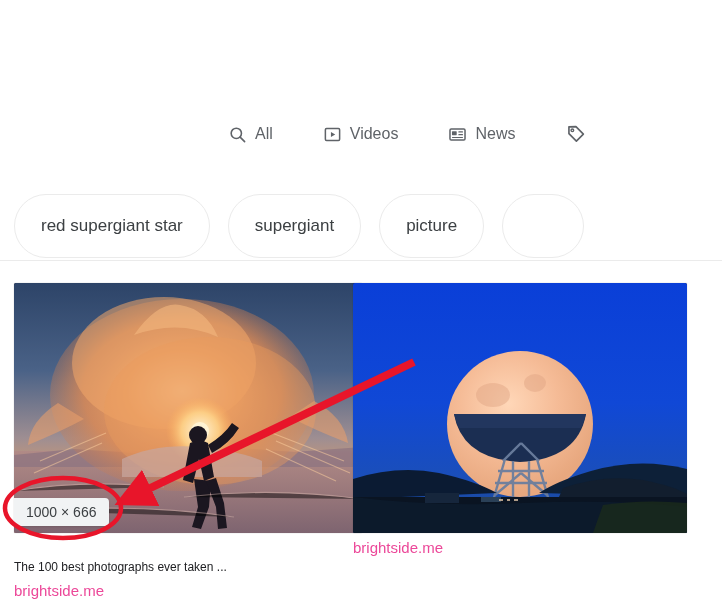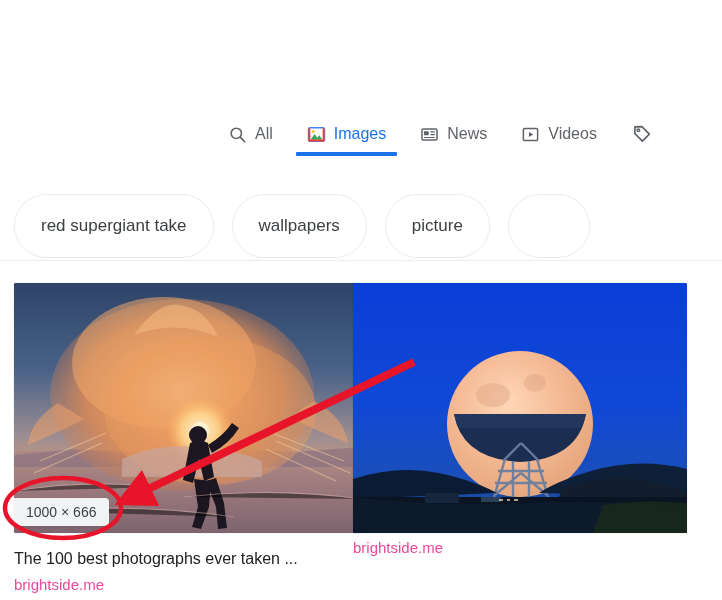--- a/index.html
+++ b/index.html
@@ -35,21 +35,21 @@
     font-size: 19px; color: #202124;
     font-family: "Liberation Sans", sans-serif;
     white-space: nowrap;
   }
 
   
   .tabbar {
     position: absolute; left: 0; top: 104px;
     width: 722px; height: 53px;
   }
-  .tabs { position: absolute; left: 228px; top: 0; display: flex; align-items: flex-start; }
+  .tabs { position: absolute; left: 228px; top: 0; display: flex; align-items: flex-start; gap: 16px; }
   .tab {
     display: flex; align-items: center; gap: 8px;
     height: 52px; padding: 0 0 0 0;
     margin-right: 34px;
     color: #5f6368; font-size: 16px;
     cursor: pointer; position: relative;
     padding-top: 8px;
   }
   .tab .tlabel { line-height: 1; }
   .tab.active { color: #1a73e8; }
@@ -99,22 +99,22 @@
   .card.second { width: 334px; }
 
   .sizebadge {
     position: absolute; left: -8px; bottom: 7px;
     background: #f1f3f4; color: #3c4043;
     font-size: 14px; padding: 6px 13px 6px 20px;
     border-radius: 4px;
     box-shadow: 0 1px 2px rgba(0,0,0,0.12);
   }
   .caption {
-    margin-top: 16px;
-    font-size: 16px; color: #202124;
+    margin-top: 27px;
+    font-size: 12px; color: #202124;
     line-height: 1.3; white-space: nowrap;
     overflow: hidden; text-overflow: ellipsis;
   }
   .source {
     margin-top: 6px;
     font-size: 15px; color: #ec4899;
   }
 
   
   .anno { position: absolute; left: 0; top: 0; width: 722px; height: 600px; pointer-events: none; }
@@ -131,79 +131,64 @@
       <div class="tab">
         <span class="icon">
           <svg width="19" height="19" viewBox="0 0 24 24" fill="none" stroke="#5f6368" stroke-width="2">
             <circle cx="10.5" cy="10.5" r="6.5"></circle>
             <line x1="15.3" y1="15.3" x2="21" y2="21" stroke-linecap="round"></line>
           </svg>
         </span>
         <span class="tlabel">All</span>
       </div>
 
-      <div class="tab active">
+
+      <div class="tab">
         <span class="icon">
           <svg width="19" height="19" viewBox="0 0 24 24">
-            <rect x="2" y="3.5" width="20" height="17" rx="2" fill="none" stroke="#4285F4" stroke-width="2"></rect>
-            <path d="M4.5 18.5 L9.5 11.5 L13 16 L15.5 13 L19.5 18.5 Z" fill="#34A853"></path>
-            <path d="M2.8 19.6 L21.2 19.6" stroke="#EA4335" stroke-width="2.6" stroke-linecap="round"></path>
-            <path d="M2.8 4.4 L21.2 4.4" stroke="#EA4335" stroke-width="2.6" stroke-linecap="round" opacity="0"></path>
-            <circle cx="8" cy="8.3" r="1.7" fill="#FBBC05"></circle>
-            <path d="M3 4.6 L3 19.4" stroke="#EA4335" stroke-width="2.4" stroke-linecap="round"></path>
-            <path d="M21 4.6 L21 19.4" stroke="#EA4335" stroke-width="2.4" stroke-linecap="round"></path>
+            <rect x="3" y="4.5" width="18" height="15" rx="1.5" fill="none" stroke="#5f6368" stroke-width="1.9"></rect>
+            <path d="M10 8.8 L15.5 12 L10 15.2 Z" fill="#5f6368"></path>
           </svg>
         </span>
-        <span class="tlabel">Images</span>
-        <span class="underline"></span>
+        <span class="tlabel">Videos</span>
       </div>
 
       <div class="tab">
         <span class="icon">
           <svg width="19" height="19" viewBox="0 0 24 24">
             <rect x="2.5" y="5" width="19" height="14" rx="1.6" fill="none" stroke="#5f6368" stroke-width="1.9"></rect>
             <rect x="5" y="8" width="6" height="5" rx="0.6" fill="#5f6368"></rect>
             <rect x="13" y="8" width="6" height="1.5" rx="0.7" fill="#5f6368"></rect>
             <rect x="13" y="11.5" width="6" height="1.5" rx="0.7" fill="#5f6368"></rect>
             <rect x="5" y="15" width="14" height="1.5" rx="0.7" fill="#5f6368"></rect>
           </svg>
         </span>
         <span class="tlabel">News</span>
       </div>
 
       <div class="tab">
         <span class="icon">
-          <svg width="19" height="19" viewBox="0 0 24 24">
-            <rect x="3" y="4.5" width="18" height="15" rx="1.5" fill="none" stroke="#5f6368" stroke-width="1.9"></rect>
-            <path d="M10 8.8 L15.5 12 L10 15.2 Z" fill="#5f6368"></path>
-          </svg>
-        </span>
-        <span class="tlabel">Videos</span>
-      </div>
-
-      <div class="tab">
-        <span class="icon">
           <svg width="21" height="21" viewBox="0 0 24 24">
             <path d="M12.5 3 L21 11.5 L13 19.5 L4.5 11 L4.5 3.2 Z" fill="none" stroke="#5f6368" stroke-width="1.9" stroke-linejoin="round"></path>
             <circle cx="8.4" cy="7.2" r="1.5" fill="none" stroke="#5f6368" stroke-width="1.6"></circle>
           </svg>
         </span>
         <span class="tlabel"></span>
       </div>
 
     </div>
     <div class="tab-divider"></div>
   </div>
 
   <div class="chiprow">
     <div class="chip">
-      <span>red supergiant take</span>
+      <span>red supergiant star</span>
     </div>
     <div class="chip">
-      <span>wallpapers</span>
+      <span>supergiant</span>
     </div>
     <div class="chip">
       <span>picture</span>
     </div>
     <div class="chip" style="padding:0 40px;">
       <span></span>
     </div>
   </div>
 
   <div class="results">

